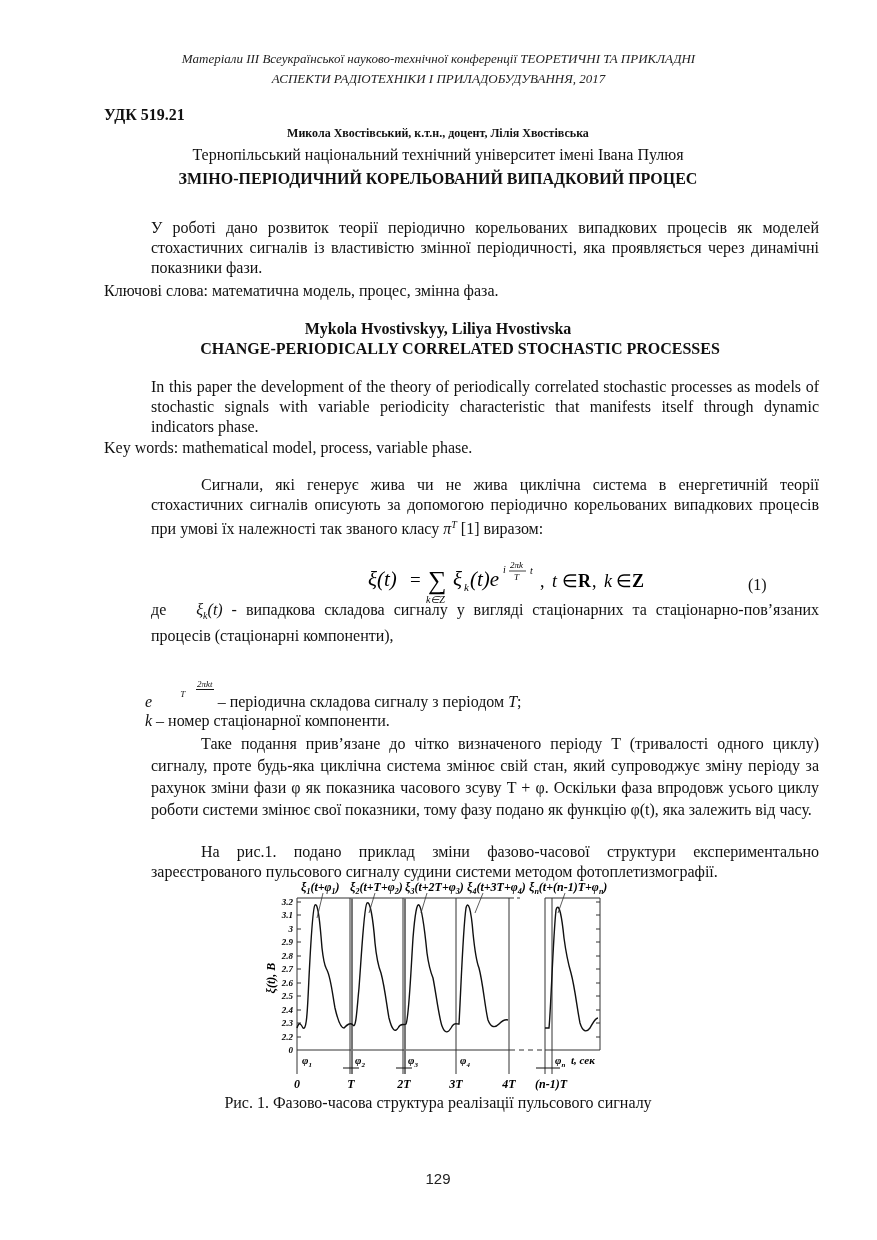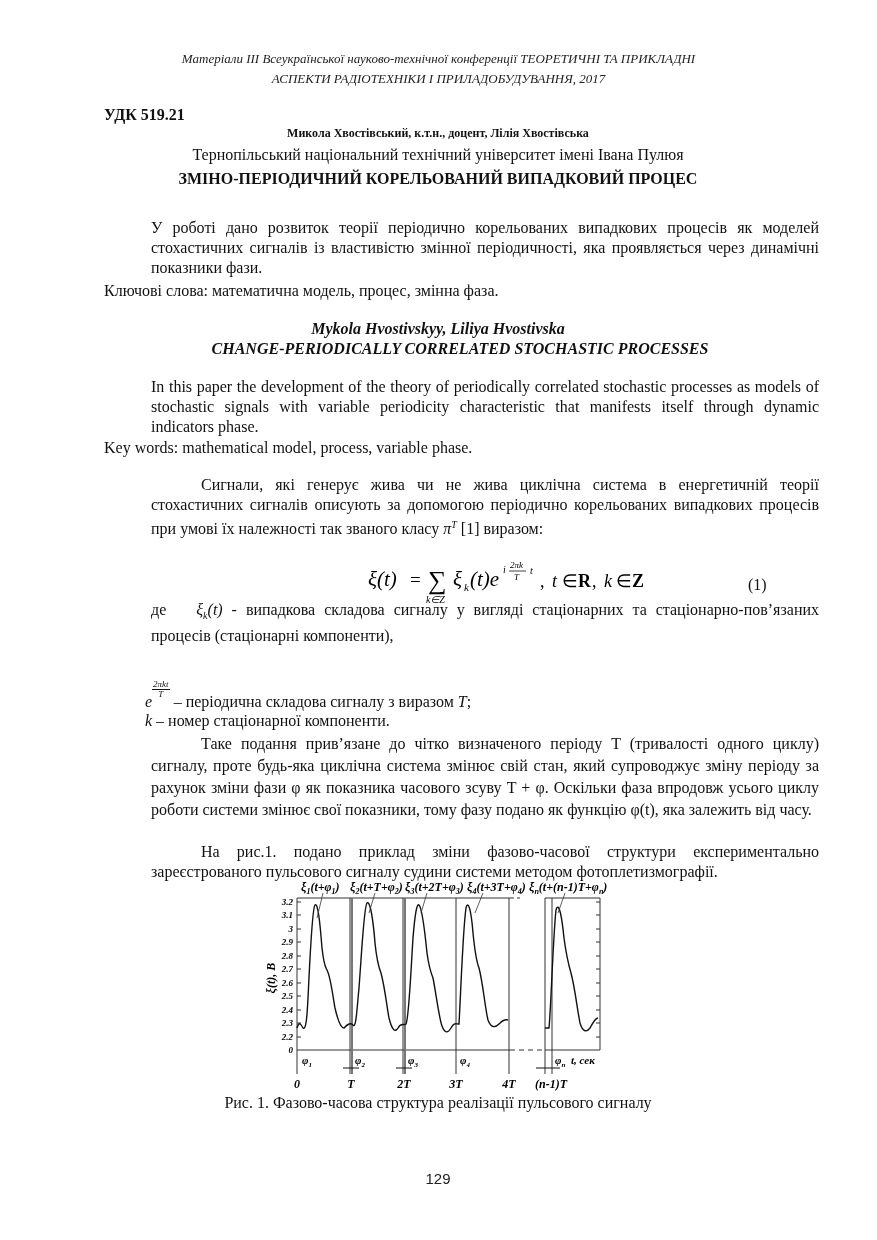--- a/index.html
+++ b/index.html
@@ -7,31 +7,31 @@
          font-family: "Liberation Serif", "DejaVu Serif", serif; color: #111; }
   .abs { position: absolute; }
   .hdr { left: 60px; width: 757px; top: 49px; text-align: center; font-style: italic;
          font-size: 13px; line-height: 20px; color: #222; }
   .udk { left: 104px; top: 106px; font-weight: bold; font-size: 16px; }
   .authors { left: 104px; width: 668px; top: 126px; text-align: center; font-weight: bold; font-size: 12px; }
   .affil { left: 104px; width: 668px; top: 146px; text-align: center; font-size: 16px; }
   .title-ua { left: 104px; width: 668px; top: 170px; text-align: center; font-weight: bold; font-size: 16px; }
   .para { left: 104px; width: 668px; font-size: 16px; line-height: 20px; text-align: justify; margin-left: 47px; }
   .line { left: 104px; width: 668px; font-size: 16px; line-height: 20px; }
-  .center-b { left: 104px; width: 668px; text-align: center; font-weight: bold; font-size: 16px; font-style: italic; }
+  .center-b { left: 104px; width: 668px; text-align: center; font-weight: bold; font-size: 16px; }
   .indent { text-indent: 50px; }
   .eq { left: 340px; top: 556px; width: 440px; height: 60px; font-size: 19px; }
   .eq-num { left: 748px; top: 576px; font-size: 16px; }
   i.m { font-style: italic; }
   .caption { left: 104px; width: 668px; top: 1094px; text-align: center; font-size: 16px; }
   .pagenum { left: 104px; width: 668px; top: 1170px; text-align: center; font-family: "Liberation Sans", sans-serif; font-size: 15px; color: #222; }
   sup, sub { font-size: 10px; }
   .frac { display:inline-block; vertical-align: 10px; text-align:center; font-size: 9px; line-height: 9px; font-style: italic; }
   .frac span { display:block; }
-  .frac .num { border-bottom: 1px solid #111; padding: 0 1px; }
+  .frac .num { border-bottom: 1px solid #111; padding: 0 1px; margin-left: 44px; }
   svg text { font-family: "Liberation Serif", serif; }
 </style>
 </head>
 <body>
 
 <div class="abs hdr">
   <div>Матеріали ІІІ Всеукраїнської науково-технічної конференції ТЕОРЕТИЧНІ ТА ПРИКЛАДНІ</div>
   <div>АСПЕКТИ РАДІОТЕХНІКИ І ПРИЛАДОБУДУВАННЯ, 2017</div>
 </div>
 
@@ -76,21 +76,21 @@
     <text x="276" y="31" font-size="18">∈</text>
     <text x="292" y="31" font-size="18" font-weight="bold">Z</text>
   </svg>
 </div>
 <div class="abs eq-num">(1)</div>
 
 <div class="abs para" style="top:600px;">
   <span>де</span><span style="display:inline-block;width:30px;"></span><i class="m">ξ<sub>k</sub>(t)</i><span> - випадкова складова сигналу у вигляді стаціонарних та стаціонарно-пов’язаних процесів (стаціонарні компоненти),</span>
 </div>
 <div class="abs line" style="top:680px; left:145px;">
-  <i class="m">e</i><span class="frac"><span class="num">2πkt</span><span>T</span></span><span> – періодична складова сигналу з виразом </span><i class="m">T</i><span>;</span>
+  <i class="m">e</i><span class="frac"><span class="num">2πkt</span><span>T</span></span><span> – періодична складова сигналу з періодом </span><i class="m">T</i><span>;</span>
 </div>
 <div class="abs line" style="top:711px; left:145px;">
   <i class="m">k</i><span> – номер стаціонарної компоненти.</span>
 </div>
 
 <div class="abs para indent" style="top:733px; line-height:22px;">Таке подання прив’язане до чітко визначеного періоду T (тривалості одного циклу) сигналу, проте будь-яка циклічна система змінює свій стан, який супроводжує зміну періоду за рахунок зміни фази φ як показника часового зсуву T + φ. Оскільки фаза впродовж усього циклу роботи системи змінює свої показники, тому фазу подано як функцію φ(t), яка залежить від часу.</div>
 <div class="abs para indent" style="top:842px;">На рис.1. подано приклад зміни фазово-часової структури експериментально зареєстрованого пульсового сигналу судини системи методом фотоплетизмографії.</div>
 
 <div class="abs" style="left:255px; top:878px; width:360px; height:215px;font-style:italic;">
   <svg width="360" height="215" viewBox="0 0 360 215">

